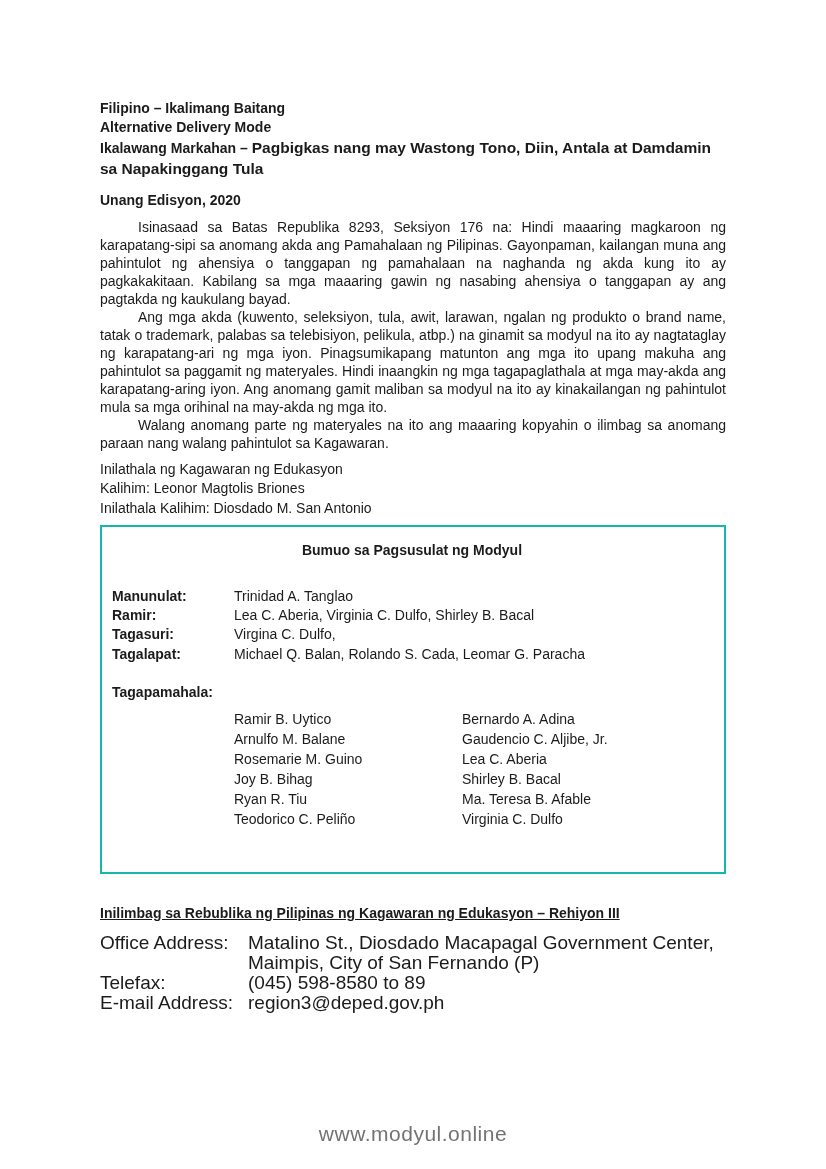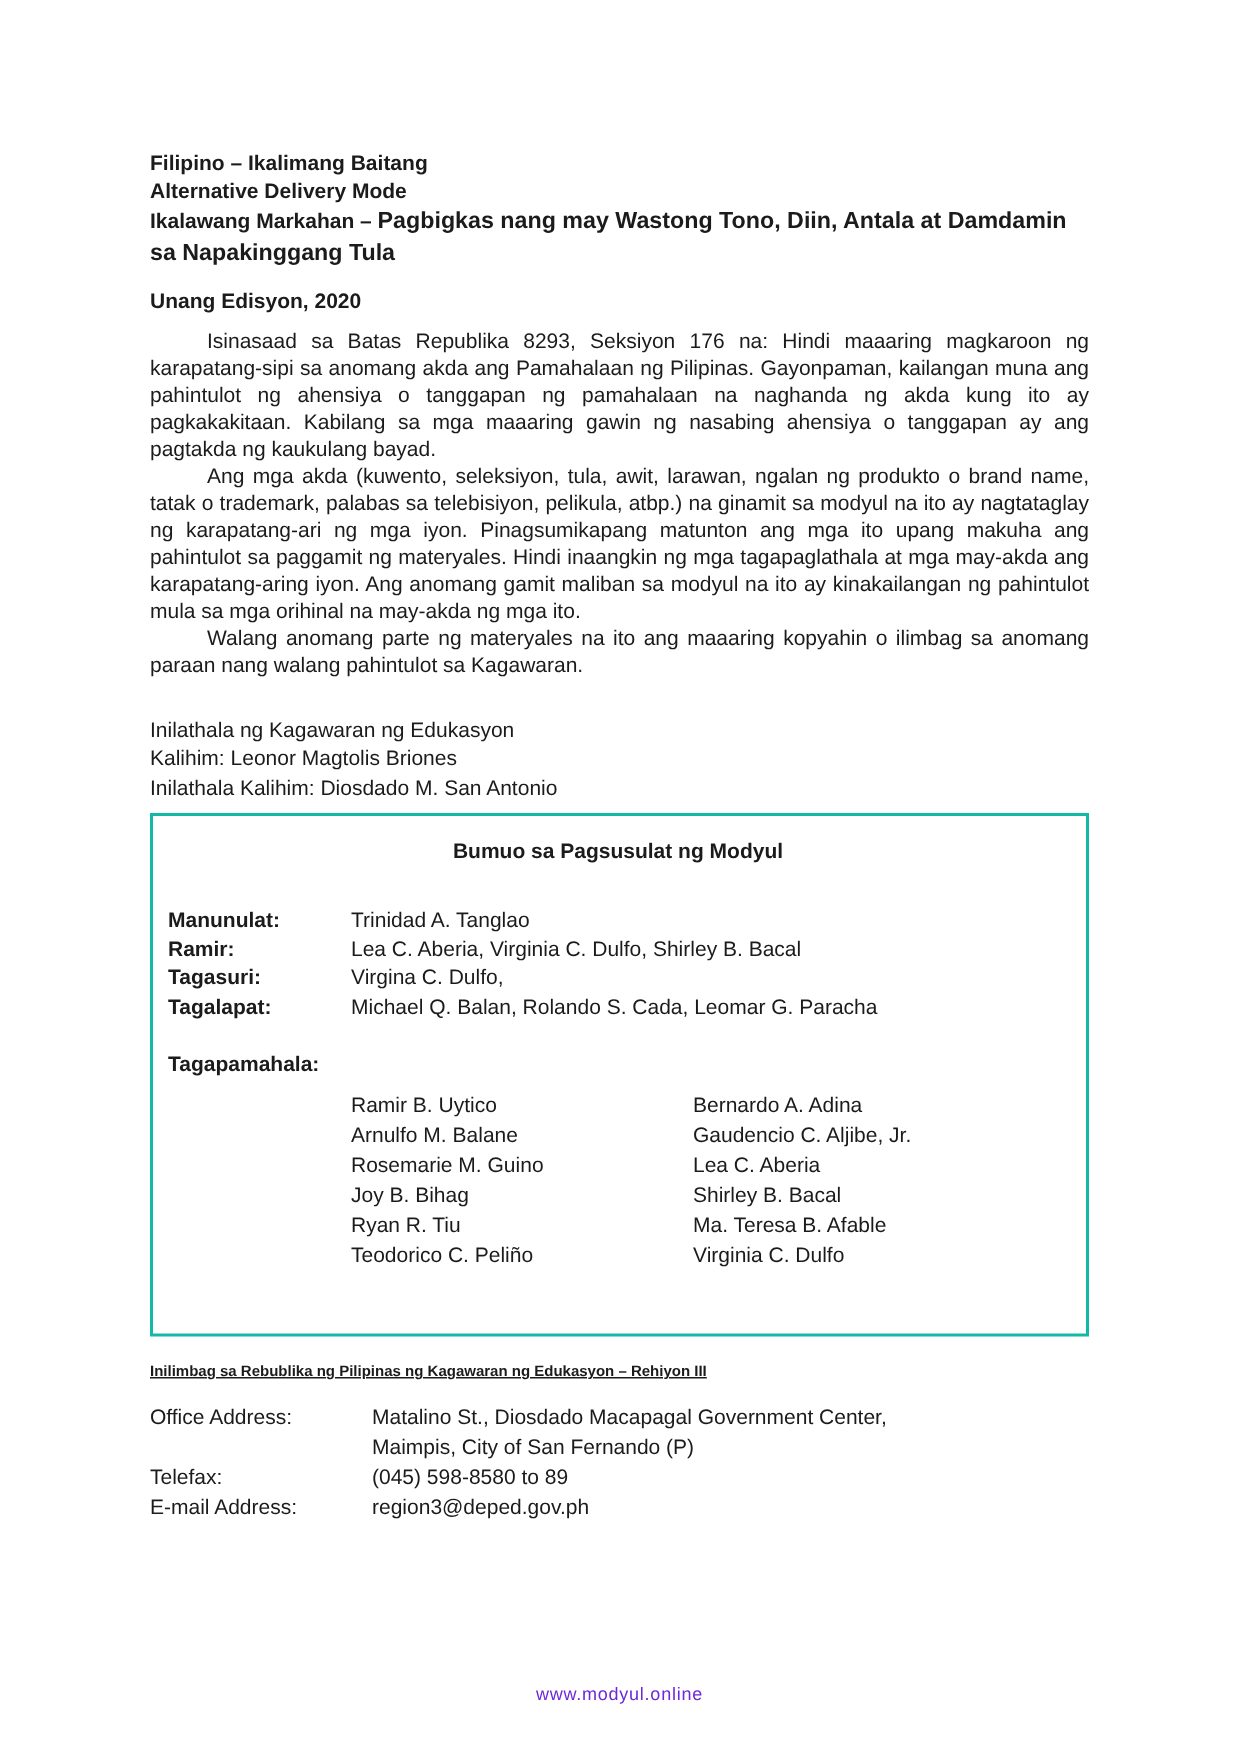--- a/index.html
+++ b/index.html
@@ -45,21 +45,21 @@
   }
   .body-paragraphs p {
     margin: 0;
     font-size: 14px;
     line-height: 18px;
     text-align: justify;
     text-indent: 38px;
   }
 
   .publisher {
-    margin-top: 25px;
+    margin-top: 8px;
     font-size: 14px;
     line-height: 19.3px;
   }
 
   .credits-box {
     margin-top: 7px;
     border: 2px solid #14b8a6;
     box-sizing: border-box;
     height: 349px;
     padding: 12px 12px 0 10px;
@@ -91,46 +91,46 @@
   .managers-grid {
     display: flex;
     margin-left: 122px;
     margin-top: 7px;
     line-height: 20px;
   }
   .managers-col-1 { width: 228px; flex: 0 0 228px; }
   .managers-col-2 { flex: 1; }
 
   .imprint-heading {
-    margin-top: 14px;
-    font-size: 10px;
+    margin-top: 30px;
+    font-size: 14px;
     font-weight: bold;
     text-decoration: underline;
     line-height: 19px;
   }
   .imprint-rows {
     margin-top: 10px;
-    font-size: 14px;
+    font-size: 19px;
     line-height: 20px;
   }
   .imprint-row { display: flex; }
   .imprint-label {
     width: 148px;
     flex: 0 0 148px;
   }
   .imprint-value { flex: 1; }
 
   .watermark {
     position: absolute;
     left: 0;
     top: 1122px;
     width: 826px;
     text-align: center;
-    font-size: 12px;
-    color: #6d28d9;
+    font-size: 21px;
+    color: #737373;
     letter-spacing: 0.5px;
   }
 </style>
 </head>
 <body>
 
 <div class="page">
 
   <div class="doc-header">
     <div>Filipino – Ikalimang Baitang</div>

